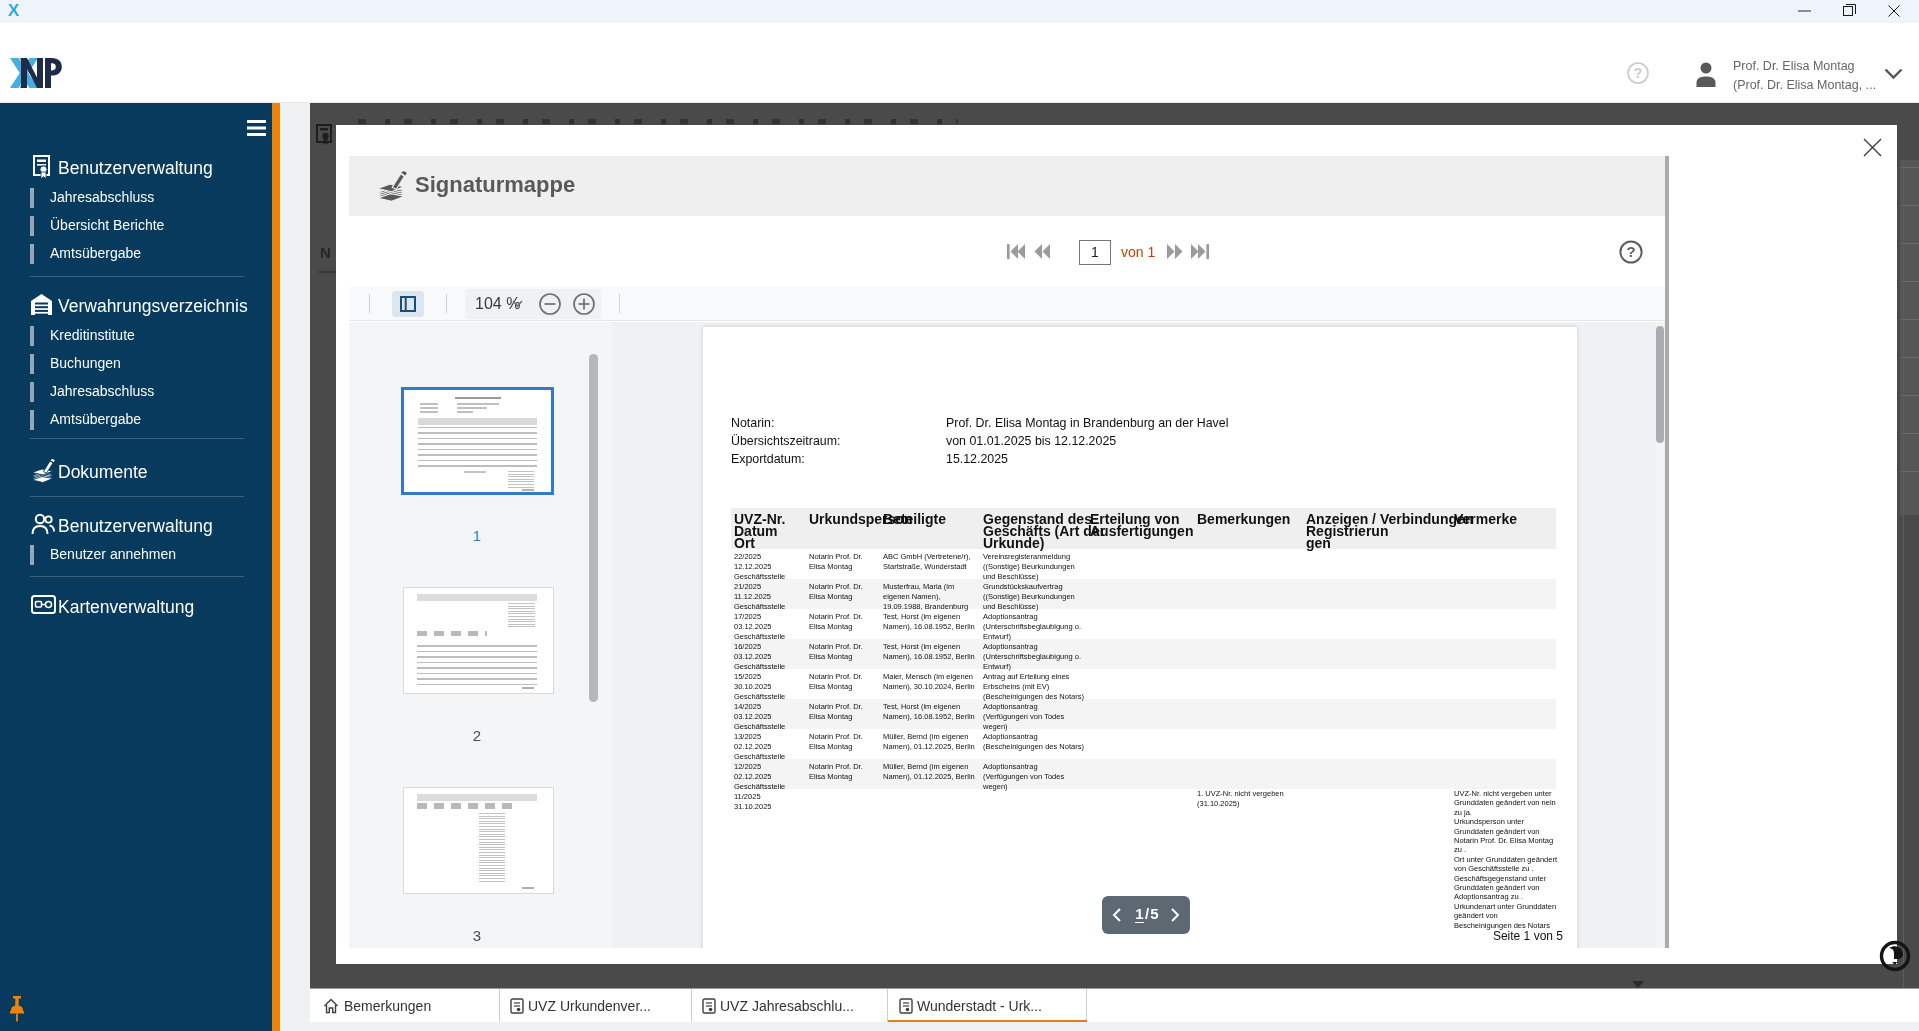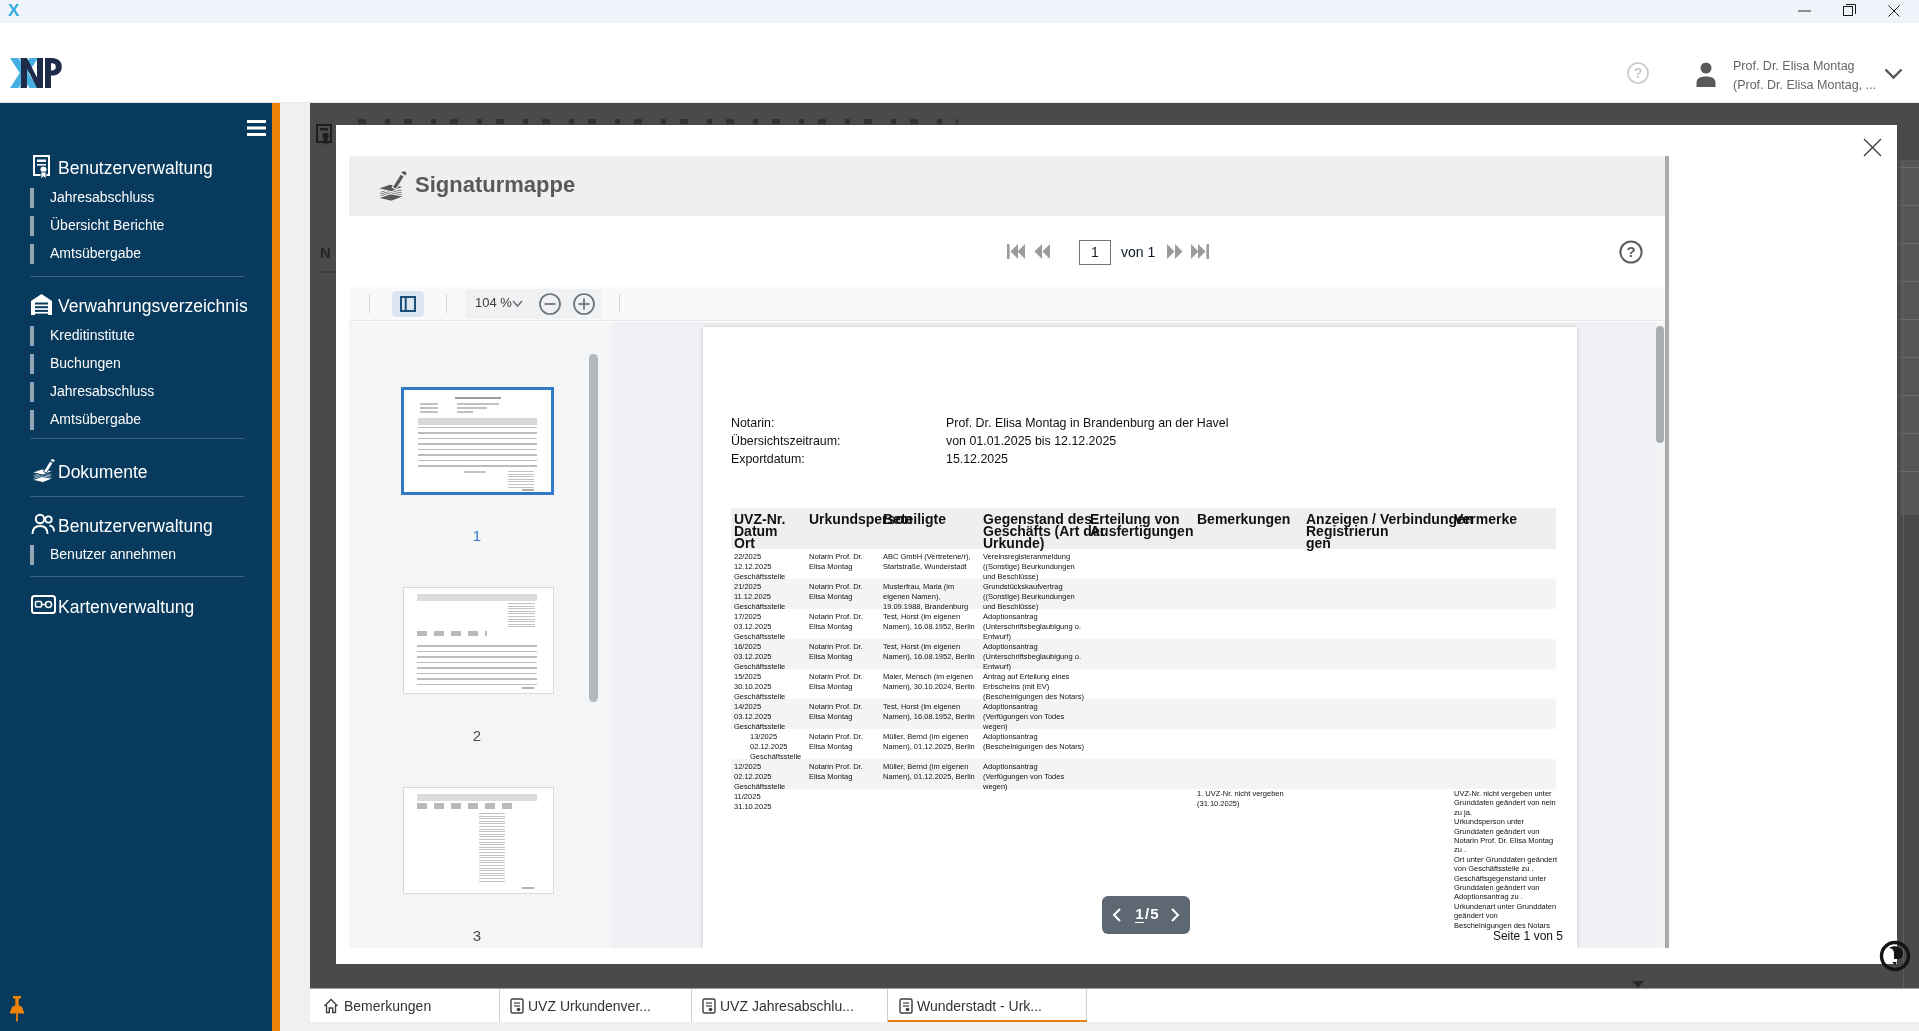--- a/index.html
+++ b/index.html
@@ -286,21 +286,21 @@
             <path d="M18 1 L10.5 8.5 L18 16 Z"></path>
           </g>
         </svg>
       <svg style="position:absolute;left:685px;top:27px;" width="16" height="17" viewBox="0 0 16 17">
           <g fill="#9b9b9b">
             <path d="M8 1 L0.5 8.5 L8 16 Z"></path>
             <path d="M16 1 L8.5 8.5 L16 16 Z"></path>
           </g>
         </svg>
       <div style="position:absolute;left:730px;top:24px;width:32px;height:25px;border:1px solid #767676;background:#fff;text-align:center;font-size:14px;color:#222;line-height:23px;">1</div>
-      <span style="position:absolute;left:772px;top:28px;font-size:14px;color:#0f172a;">von 1</span>
+      <span style="position:absolute;left:772px;top:28px;font-size:14px;color:#c2410c;">von 1</span>
       <svg style="position:absolute;left:818px;top:27px;" width="16" height="17" viewBox="0 0 16 17">
           <g fill="#9b9b9b">
             <path d="M0 1 L7.5 8.5 L0 16 Z"></path>
             <path d="M8 1 L15.5 8.5 L8 16 Z"></path>
           </g>
         </svg>
       <svg style="position:absolute;left:842px;top:27px;" width="18" height="17" viewBox="0 0 18 17">
           <g fill="#9b9b9b">
             <path d="M0 1 L7.5 8.5 L0 16 Z"></path>
             <path d="M7 1 L14.5 8.5 L7 16 Z"></path>
@@ -316,21 +316,21 @@
     <div id="toolbar">
       <div style="position:absolute;left:20px;top:7px;width:1px;height:19px;background:#cfd4d9;"></div>
       <div style="position:absolute;left:43px;top:4px;width:32px;height:26px;background:#dce6f1;border-radius:4px;">
         <svg style="position:absolute;left:8px;top:5px;" width="16" height="16" viewBox="0 0 16 16">
             <rect x="1" y="1" width="14" height="14" fill="none" stroke="#1c4d74" stroke-width="2"></rect>
             <line x1="5.7" y1="1" x2="5.7" y2="15" stroke="#1c4d74" stroke-width="2"></line>
           </svg>
       </div>
       <div style="position:absolute;left:97px;top:7px;width:1px;height:19px;background:#cfd4d9;"></div>
       <div style="position:absolute;left:116px;top:2px;width:136px;height:30px;background:#f0f1f3;border-radius:4px;"></div>
-      <span style="position:absolute;left:126px;top:8px;font-size:13px;color:#3c3c3c;">104 %</span>
+      <span style="position:absolute;left:126px;top:8px;font-size:16px;color:#3c3c3c;">104 %</span>
       <svg style="position:absolute;left:163px;top:13px;" width="11" height="8">
           <path d="M1 1 L5.5 6 L10 1" fill="none" stroke="#70757a" stroke-width="1.6"></path>
         </svg>
       <svg style="position:absolute;left:189px;top:5px;" width="24" height="24">
           <circle cx="12" cy="12" r="10" fill="none" stroke="#6b7178" stroke-width="1.7"></circle>
           <line x1="6.5" y1="12" x2="17.5" y2="12" stroke="#6b7178" stroke-width="1.7"></line>
         </svg>
       <svg style="position:absolute;left:223px;top:5px;" width="24" height="24">
           <circle cx="12" cy="12" r="10" fill="none" stroke="#6b7178" stroke-width="1.7"></circle>
           <line x1="6.5" y1="12" x2="17.5" y2="12" stroke="#6b7178" stroke-width="1.7"></line>
@@ -423,21 +423,21 @@
         <div class="pcell" style="left:31px;top:345px;">15/2025<br>30.10.2025<br>Geschäftsstelle</div>
         <div class="pcell" style="left:106px;top:345px;">Notarin Prof. Dr.<br>Elisa Montag</div>
         <div class="pcell" style="left:180px;top:345px;">Maier, Mensch (im eigenen<br>Namen), 30.10.2024, Berlin</div>
         <div class="pcell" style="left:280px;top:345px;">Antrag auf Erteilung eines<br>Erbscheins (mit EV)<br>(Bescheinigungen des Notars)</div>
 
         <div class="pcell" style="left:31px;top:375px;">14/2025<br>03.12.2025<br>Geschäftsstelle</div>
         <div class="pcell" style="left:106px;top:375px;">Notarin Prof. Dr.<br>Elisa Montag</div>
         <div class="pcell" style="left:180px;top:375px;">Test, Horst (im eigenen<br>Namen), 16.08.1952, Berlin</div>
         <div class="pcell" style="left:280px;top:375px;">Adoptionsantrag<br>(Verfügungen von Todes<br>wegen)</div>
 
-        <div class="pcell" style="left:31px;top:405px;margin-left:16px;">13/2025<br>02.12.2025<br>Geschäftsstelle</div>
+        <div class="pcell" style="left:31px;top:405px;">13/2025<br>02.12.2025<br>Geschäftsstelle</div>
         <div class="pcell" style="left:106px;top:405px;">Notarin Prof. Dr.<br>Elisa Montag</div>
         <div class="pcell" style="left:180px;top:405px;">Müller, Bernd (im eigenen<br>Namen), 01.12.2025, Berlin</div>
         <div class="pcell" style="left:280px;top:405px;">Adoptionsantrag<br>(Bescheinigungen des Notars)</div>
 
         <div class="pcell" style="left:31px;top:435px;">12/2025<br>02.12.2025<br>Geschäftsstelle</div>
         <div class="pcell" style="left:106px;top:435px;">Notarin Prof. Dr.<br>Elisa Montag</div>
         <div class="pcell" style="left:180px;top:435px;">Müller, Bernd (im eigenen<br>Namen), 01.12.2025, Berlin</div>
         <div class="pcell" style="left:280px;top:435px;">Adoptionsantrag<br>(Verfügungen von Todes<br>wegen)</div>
 
         <div class="pcell" style="left:31px;top:465px;">11/2025<br>31.10.2025</div>

